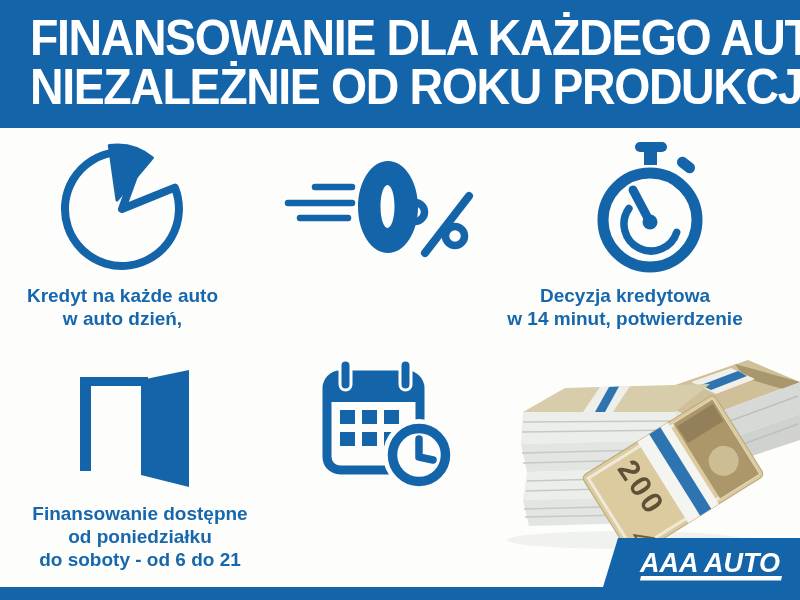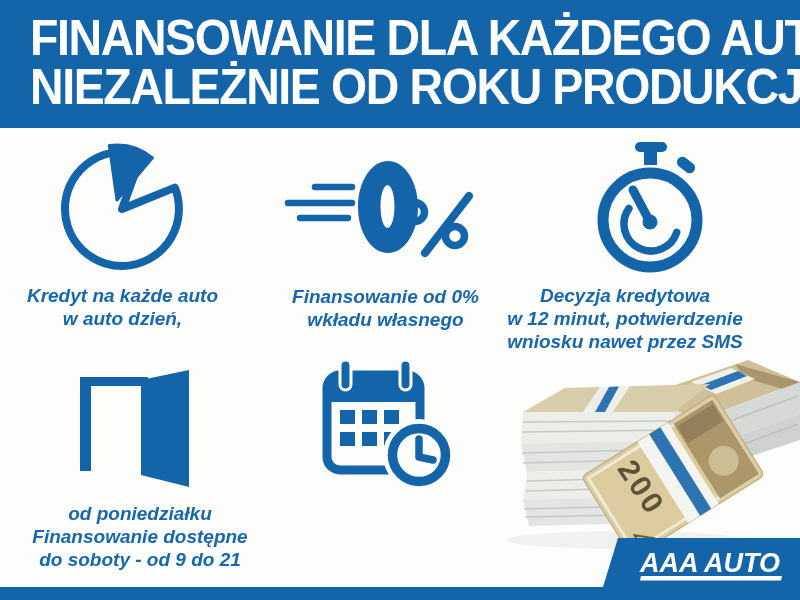--- a/index.html
+++ b/index.html
@@ -8,21 +8,21 @@
     background:#fdfdfc;font-family:"Liberation Sans",sans-serif;
   }
   
   .header{position:absolute;left:0;top:0;width:800px;height:128px;background:#1464aa;}
   .hl{position:absolute;left:30px;display:block;color:#fff;font-weight:bold;
       font-size:50px;line-height:50px;white-space:nowrap;letter-spacing:-1.5px;
       transform:scaleX(.93);transform-origin:0 50%;}
   .hl1{top:13px;} .hl2{top:62px;}
   
   .cap{position:absolute;text-align:center;color:#1767ad;font-weight:bold;
-       font-size:19px;line-height:23px;margin:0;font-style:italic;}
+       font-size:19px;line-height:23px;margin:0;}
   .cap span{display:block;}
   .cap1{left:15px;  top:284px;width:215px;}
   .cap2{left:283px; top:285px;width:205px;}
   .cap3{left:505px; top:284px;width:240px;}
   .cap4{left:25px;  top:502px;width:230px;}
   .cap5{left:283px; top:499px;width:205px;}
   .icon{position:absolute;}
   .icon-pie      {left:57px;  top:142px;}
   .icon-zero     {left:283px; top:157px;}
   .icon-watch    {left:592px; top:138px;}
@@ -59,49 +59,44 @@
       <line x1="17" y1="61" x2="65" y2="61"></line>
     </g>
     <path fill-rule="evenodd" fill="#1464aa" d="M105,4 C121.6,4 135,24.6 135,50 C135,75.4 121.6,96 105,96
          C88.4,96 75,75.4 75,50 C75,24.6 88.4,4 105,4 Z
          M104.5,28 C108.4,28 111.5,37.6 111.5,49.5 C111.5,61.4 108.4,71 104.5,71
          C100.6,71 97.5,61.4 97.5,49.5 C97.5,37.6 100.6,28 104.5,28 Z"></path>
     <circle cx="132" cy="55" r="9.5" fill="none" stroke="#1464aa" stroke-width="7.5"></circle>
     <circle cx="172" cy="79" r="9.5" fill="none" stroke="#1464aa" stroke-width="7.5"></circle>
     <line x1="142" y1="96" x2="186" y2="39" stroke="#1464aa" stroke-width="8" stroke-linecap="round"></line>
   </svg>
-  <p class="cap cap2">
-    <span>Finansowanie od 0%</span>
-    <span>wkładu własnego</span>
-  </p>
 
   <svg class="icon icon-watch" width="124" height="152" viewBox="0 0 124 152">
     <rect x="43" y="4" width="32" height="10" rx="5" fill="#1464aa"></rect>
     <rect x="52" y="12" width="13" height="15" fill="#1464aa"></rect>
     <rect x="84" y="21.5" width="20" height="11" rx="5.5" fill="#1464aa" transform="rotate(38 94 27)"></rect>
     <circle cx="58" cy="82" r="47" fill="none" stroke="#1464aa" stroke-width="11"></circle>
     <line x1="58" y1="84" x2="41" y2="52" stroke="#1464aa" stroke-width="9" stroke-linecap="round"></line>
     <circle cx="58" cy="84" r="7.5" fill="#1464aa"></circle>
     <path d="M36.9 70.5 A27 27 0 1 0 84.7 94.3" fill="none" stroke="#1464aa" stroke-width="7.5" stroke-linecap="round"></path>
   </svg>
   <p class="cap cap3">
     <span>Decyzja kredytowa</span>
-    <span>w 12 minut, potwierdzenie</span>
-    <span>wniosku nawet przez SMS</span>
+    <span>w 14 minut, potwierdzenie</span>
   </p>
 
   <svg class="icon icon-door" width="120" height="132" viewBox="0 0 120 132">
     <rect x="5" y="19" width="11" height="94" fill="#1464aa"></rect>
     <rect x="5" y="19" width="68" height="9" fill="#1464aa"></rect>
     <polygon points="66,22 114,12 114,129 66,117" fill="#1464aa"></polygon>
   </svg>
   <p class="cap cap4">
+    <span>Finansowanie dostępne</span>
     <span>od poniedziałku</span>
-    <span>Finansowanie dostępne</span>
-    <span>do soboty - od 9 do 21</span>
+    <span>do soboty - od 6 do 21</span>
   </p>
 
   <svg class="icon icon-cal" width="140" height="146" viewBox="0 0 140 146">
     <rect x="9" y="23" width="93" height="95" rx="13" fill="none" stroke="#1464aa" stroke-width="9"></rect>
     <path d="M9 36 C9 28.8 14.8 23 22 23 H89 C96.2 23 102 28.8 102 36 V50 H9 Z" fill="#1464aa"></path>
     <rect x="22" y="8" width="11" height="30" rx="5.5" fill="#1464aa" stroke="#fff" stroke-width="3"></rect>
     <rect x="82" y="8" width="11" height="30" rx="5.5" fill="#1464aa" stroke="#fff" stroke-width="3"></rect>
     <g fill="#1464aa">
       <rect x="22" y="58" width="15" height="14"></rect>
         <rect x="44" y="58" width="15" height="14"></rect>

